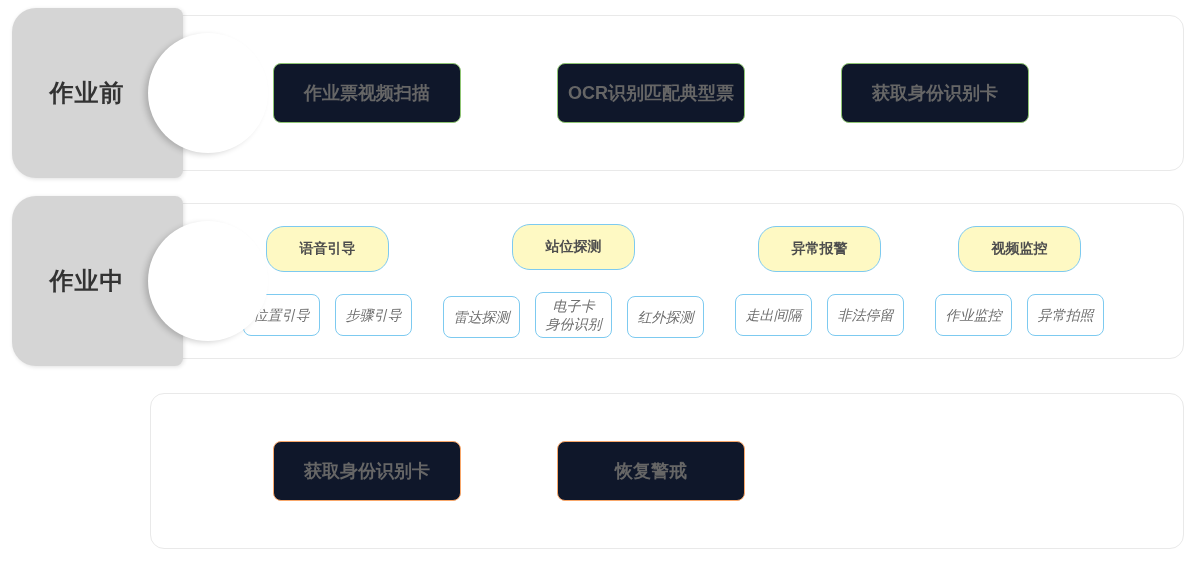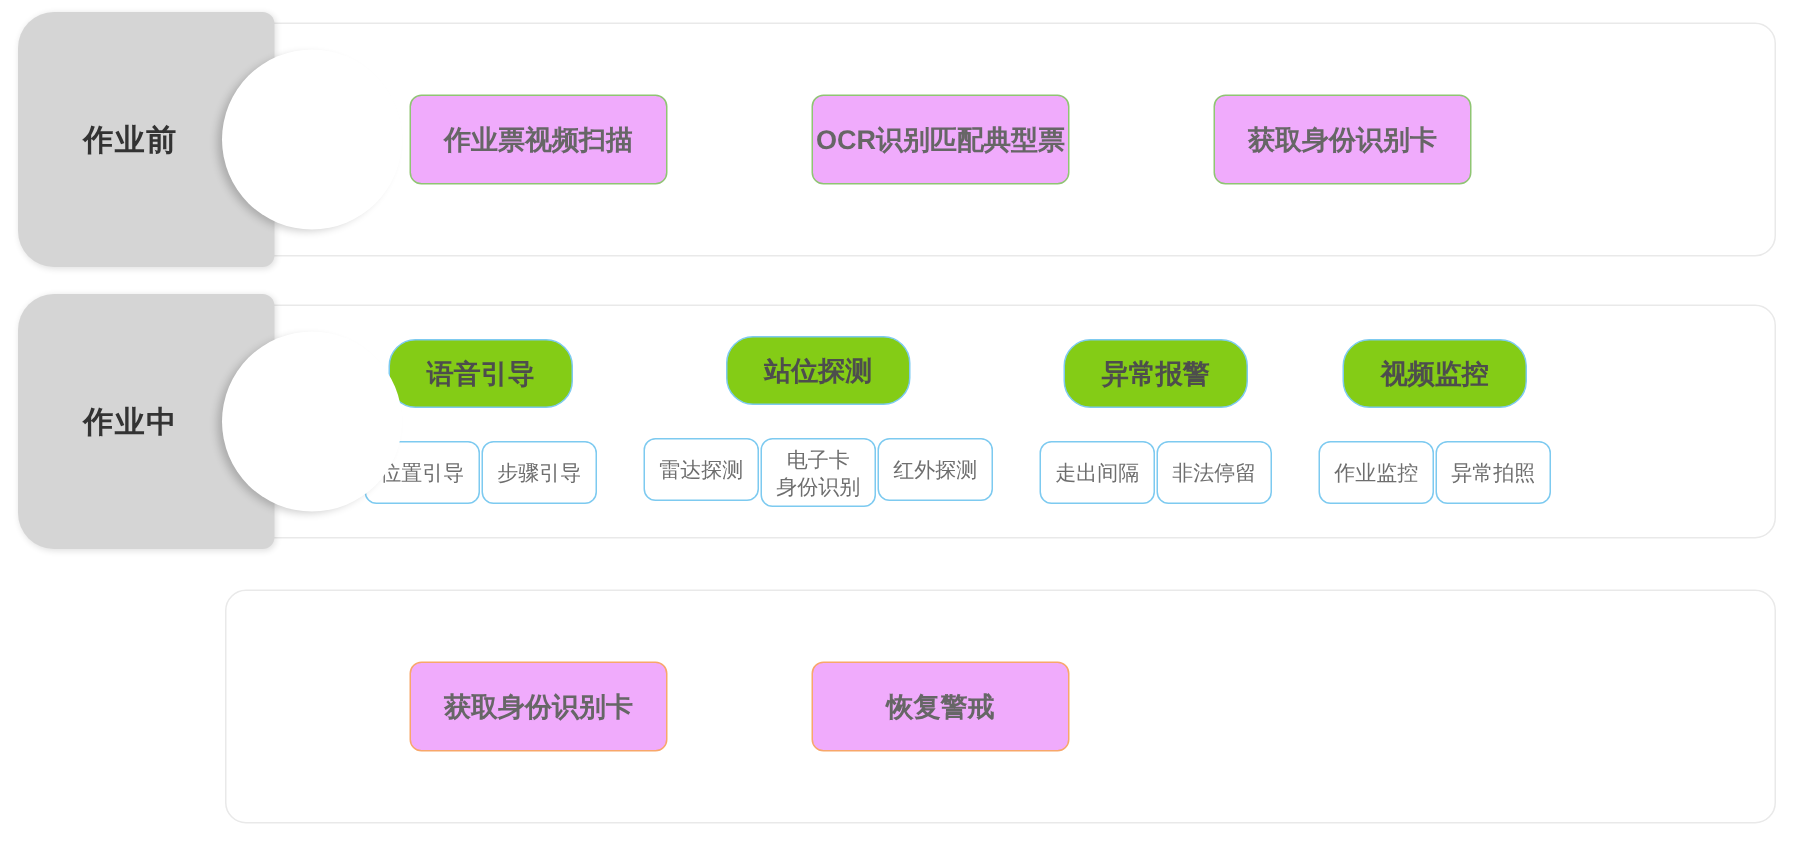--- a/index.html
+++ b/index.html
@@ -31,52 +31,52 @@
   }
   .notch {
     position:absolute; left:136px; top:50%; margin-top:-60px;
     width:120px; height:120px; border-radius:50%;
     background:#ffffff;
     box-shadow:-4px 2px 6px -1px rgba(0,0,0,0.20);
   }
   .tab-label {
     position:absolute; left:0; top:0; width:150px; height:100%;
     display:flex; align-items:center; justify-content:center;
-    font-size:20px; font-weight:bold; color:#333333; letter-spacing:1px;
+    font-size:24px; font-weight:bold; color:#333333; letter-spacing:1px;
   }
 
   
   .row {
     height:100%; display:flex; align-items:center;
     gap:96px; padding-left:122px; box-sizing:border-box;
   }
   .node {
-    width:172px; height:60px; background:#f0abfc;
+    width:188px; height:60px; background:#0f172a;
     border:1px solid #999; border-radius:8px;
     display:flex; align-items:center; justify-content:center;
     font-size:18px; font-weight:bold; color:#666666;
     box-sizing:border-box;
   }
   .band-pre  .node { border-color:var(--pre-accent, #8fc573); }
   .band-post .node { border-color:var(--post-accent, #f8a76a); }
 
   
   .groups {
     height:100%; display:flex; align-items:center;
     gap:31px; padding-left:92px; box-sizing:border-box;
   }
   .group { display:flex; flex-direction:column; align-items:center; gap:22px; }
   .group-header {
-    width:123px; height:46px; background:#84cc16;
+    width:123px; height:46px; background:#fef9c3;
     border:1px solid var(--during-accent, #7dcaf0); border-radius:18px;
     display:flex; align-items:center; justify-content:center;
-    font-size:18px; font-weight:bold; color:#4d4d4d;
+    font-size:14px; font-weight:bold; color:#4d4d4d;
     box-sizing:border-box;
   }
-  .sub-row { display:flex; gap:1px; align-items:flex-start; }
+  .sub-row { display:flex; gap:15px; align-items:flex-end;font-style:italic; }
   .sub-node {
     width:77px; min-height:42px; background:#ffffff;
     border:1px solid var(--during-accent, #7dcaf0); border-radius:8px;
     display:flex; flex-direction:column; align-items:center; justify-content:center;
     font-size:14px; color:#6e6e6e; line-height:1.3;
     box-sizing:border-box; padding:4px 2px; text-align:center;
   }
 </style>
 </head>
 <body>

